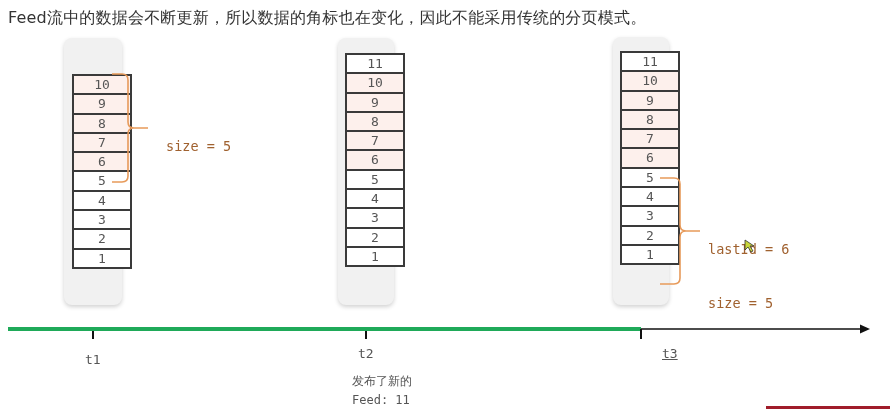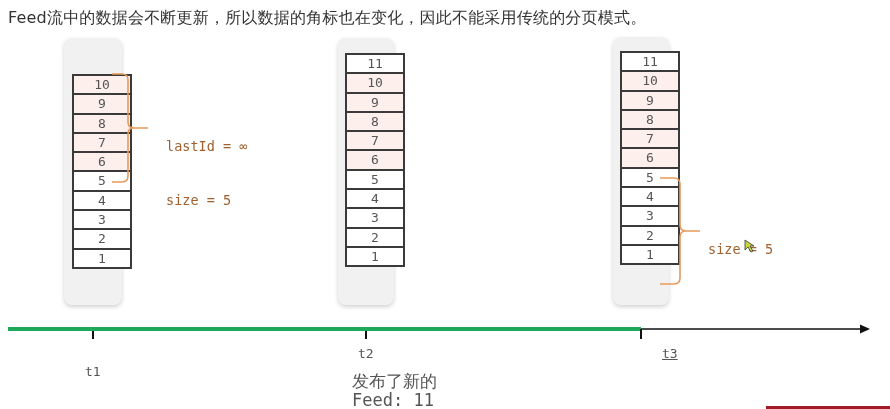--- a/index.html
+++ b/index.html
@@ -11,21 +11,21 @@
   .stack { position:absolute; }
   .cell { box-sizing:border-box; width:60px; height:21.3px; border:2px solid #3a3a3a; margin-top:-2px;
           font-family:"DejaVu Sans Mono", monospace; font-size:13px; color:#555; text-align:center;
           line-height:18px; background:#fff; }
   .cell:first-child { margin-top:0; }
   .cell.hl { background:#fdf0ec; }
   .brace { position:absolute; }
   .note { position:absolute; font-family:"DejaVu Sans Mono", monospace; font-size:13.5px; color:#a0612f; line-height:18px; white-space:pre; }
   .note .cn { font-family:"DejaVu Sans", sans-serif; }
   .tick-label { position:absolute; font-family:"DejaVu Sans Mono", monospace; font-size:13px; color:#555; }
-  .event { position:absolute; font-size:17px; color:#555; line-height:19px; }
+  .event { position:absolute; font-size:12px; color:#555; line-height:19px; }
   .event .mono { font-family:"DejaVu Sans Mono", monospace; }
   .red-bar { position:absolute; left:766px; top:406px; width:124px; height:3px; background:#a01c2a; }
   .cursor { position:absolute; }
 </style>
 </head>
 <body>
 
 <div class="title">Feed流中的数据会不断更新，所以数据的角标也在变化，因此不能采用传统的分页模式。</div>
 
 <div class="card" style="left:64px; top:38px; width:58px; height:267px;"></div>
@@ -38,21 +38,20 @@
   <div class="cell">5</div>
   <div class="cell">4</div>
   <div class="cell">3</div>
   <div class="cell">2</div>
   <div class="cell">1</div>
 </div>
 <svg class="brace" style="left:112px; top:72px;" width="50" height="112">
   <path d="M0,2 H10 Q16,2 16,8 V50 Q16,56 22,56 H36 M22,56 Q16,56 16,62 V104 Q16,110 10,110 H0" fill="none" stroke="#e79a5a" stroke-width="1.6"></path>
 </svg>
 <div class="note" style="left:166px; top:101px;">
-  <div>lastId = ∞</div>
   <div>size = 5</div>
 </div>
 
 <div class="card" style="left:338px; top:38px; width:56px; height:267px;"></div>
 <div class="stack" style="left:345px; top:53px;">
   <div class="cell">11</div>
   <div class="cell hl">10</div>
   <div class="cell hl">9</div>
   <div class="cell hl">8</div>
   <div class="cell hl">7</div>
@@ -75,35 +74,36 @@
   <div class="cell">5</div>
   <div class="cell">4</div>
   <div class="cell">3</div>
   <div class="cell">2</div>
   <div class="cell">1</div>
 </div>
 <svg class="brace" style="left:660px; top:176px;" width="50" height="112">
   <path d="M0,2 H14 Q20,2 20,8 V49 Q20,55 26,55 H40 M26,55 Q20,55 20,61 V102 Q20,108 14,108 H0" fill="none" stroke="#e79a5a" stroke-width="1.6"></path>
 </svg>
 <div class="note" style="left:708px; top:204px;">
+  <div>lastId = 6</div>
   <div>size = 5</div>
 </div>
 <svg class="cursor" style="left:744px; top:239px;" width="12" height="14">
   <path d="M1,1 L1,11 L4,8 L7,13 L9,12 L6,7 L10,7 Z" fill="#c8d63a" stroke="#333" stroke-width="0.8"></path>
 </svg>
 
 <svg style="position:absolute; left:0; top:320px;" width="890" height="24">
   <line x1="8" y1="9" x2="641" y2="9" stroke="#1faa59" stroke-width="4"></line>
   <line x1="641" y1="9" x2="864" y2="9" stroke="#111" stroke-width="1.6"></line>
   <polygon points="870,9 860,4.5 860,13.5" fill="#111"></polygon>
   <line x1="93" y1="11" x2="93" y2="19" stroke="#111" stroke-width="2"></line>
   <line x1="366" y1="11" x2="366" y2="19" stroke="#111" stroke-width="2"></line>
   <line x1="641" y1="9" x2="641" y2="19" stroke="#111" stroke-width="2"></line>
 </svg>
-<div class="tick-label" style="left:85px; top:364px;">t1</div>
+<div class="tick-label" style="left:85px; top:352px;">t1</div>
 <div class="tick-label" style="left:358px; top:346px;">t2</div>
 <div class="tick-label" style="left:662px; top:346px;text-decoration:underline;">t3</div>
 
 <div class="event" style="left:352px; top:372px;">
   <div>发布了新的</div>
   <div class="mono">Feed: 11</div>
 </div>
 
 <div class="red-bar"></div>
 

